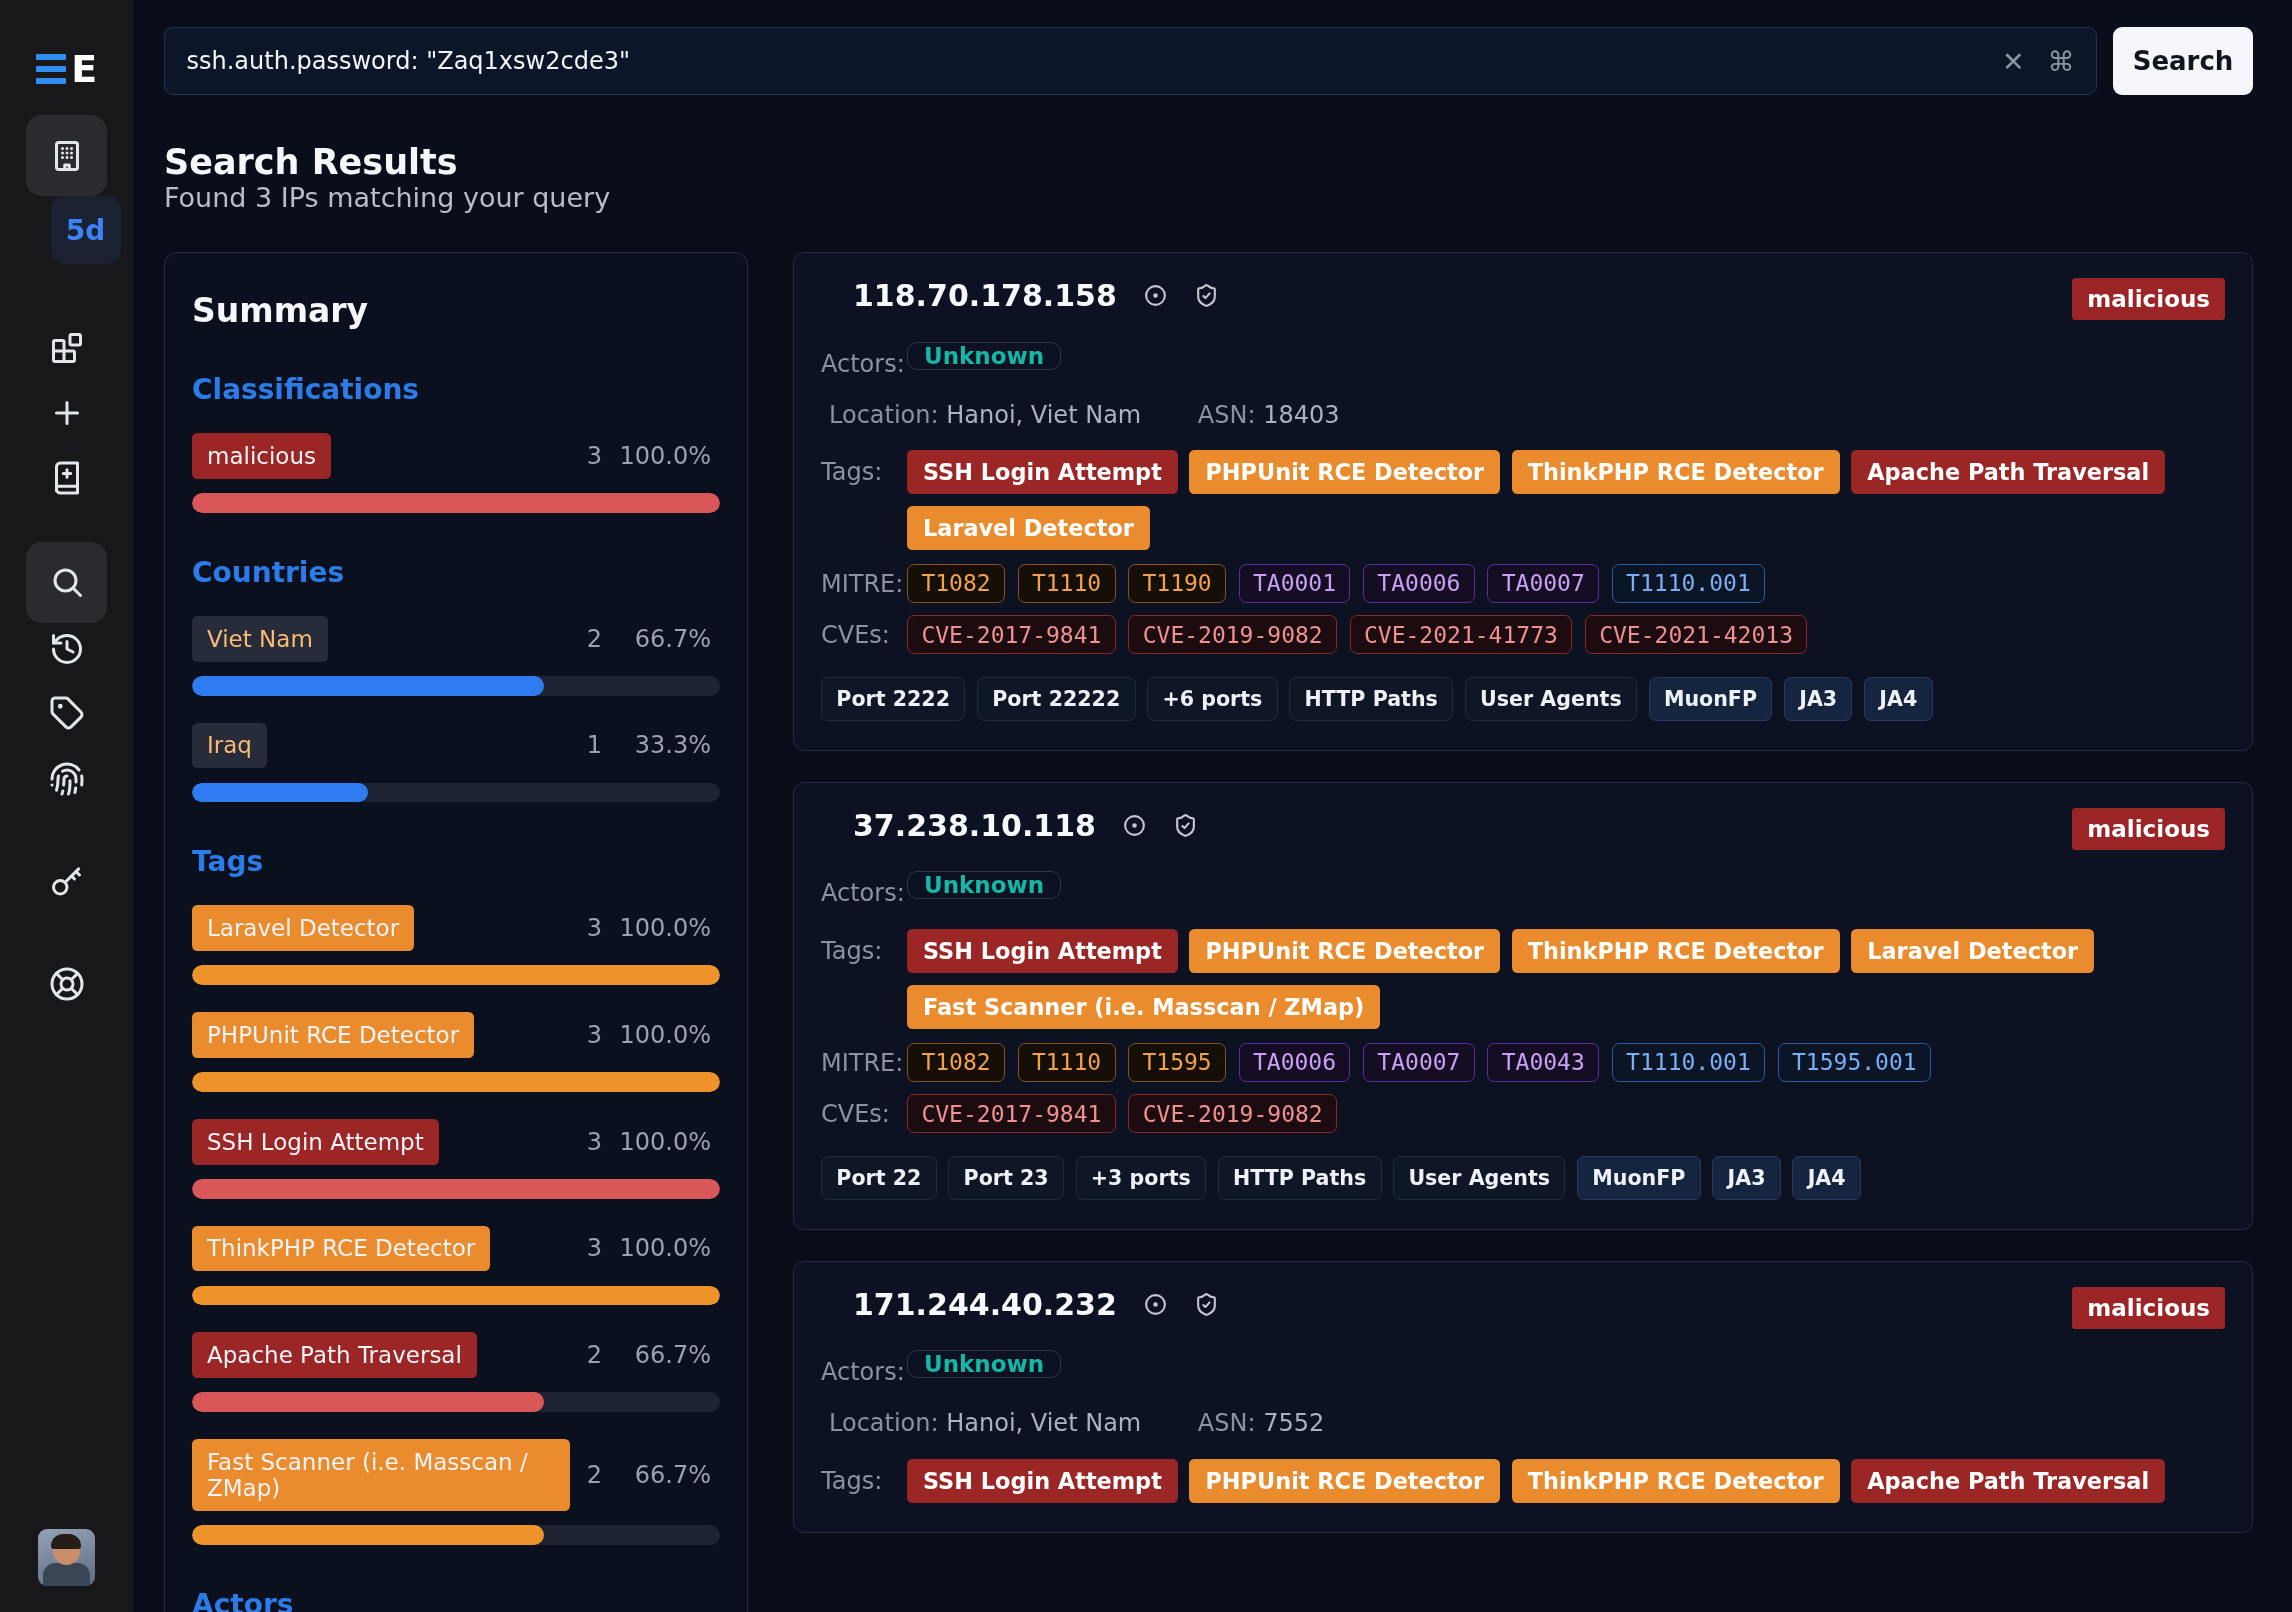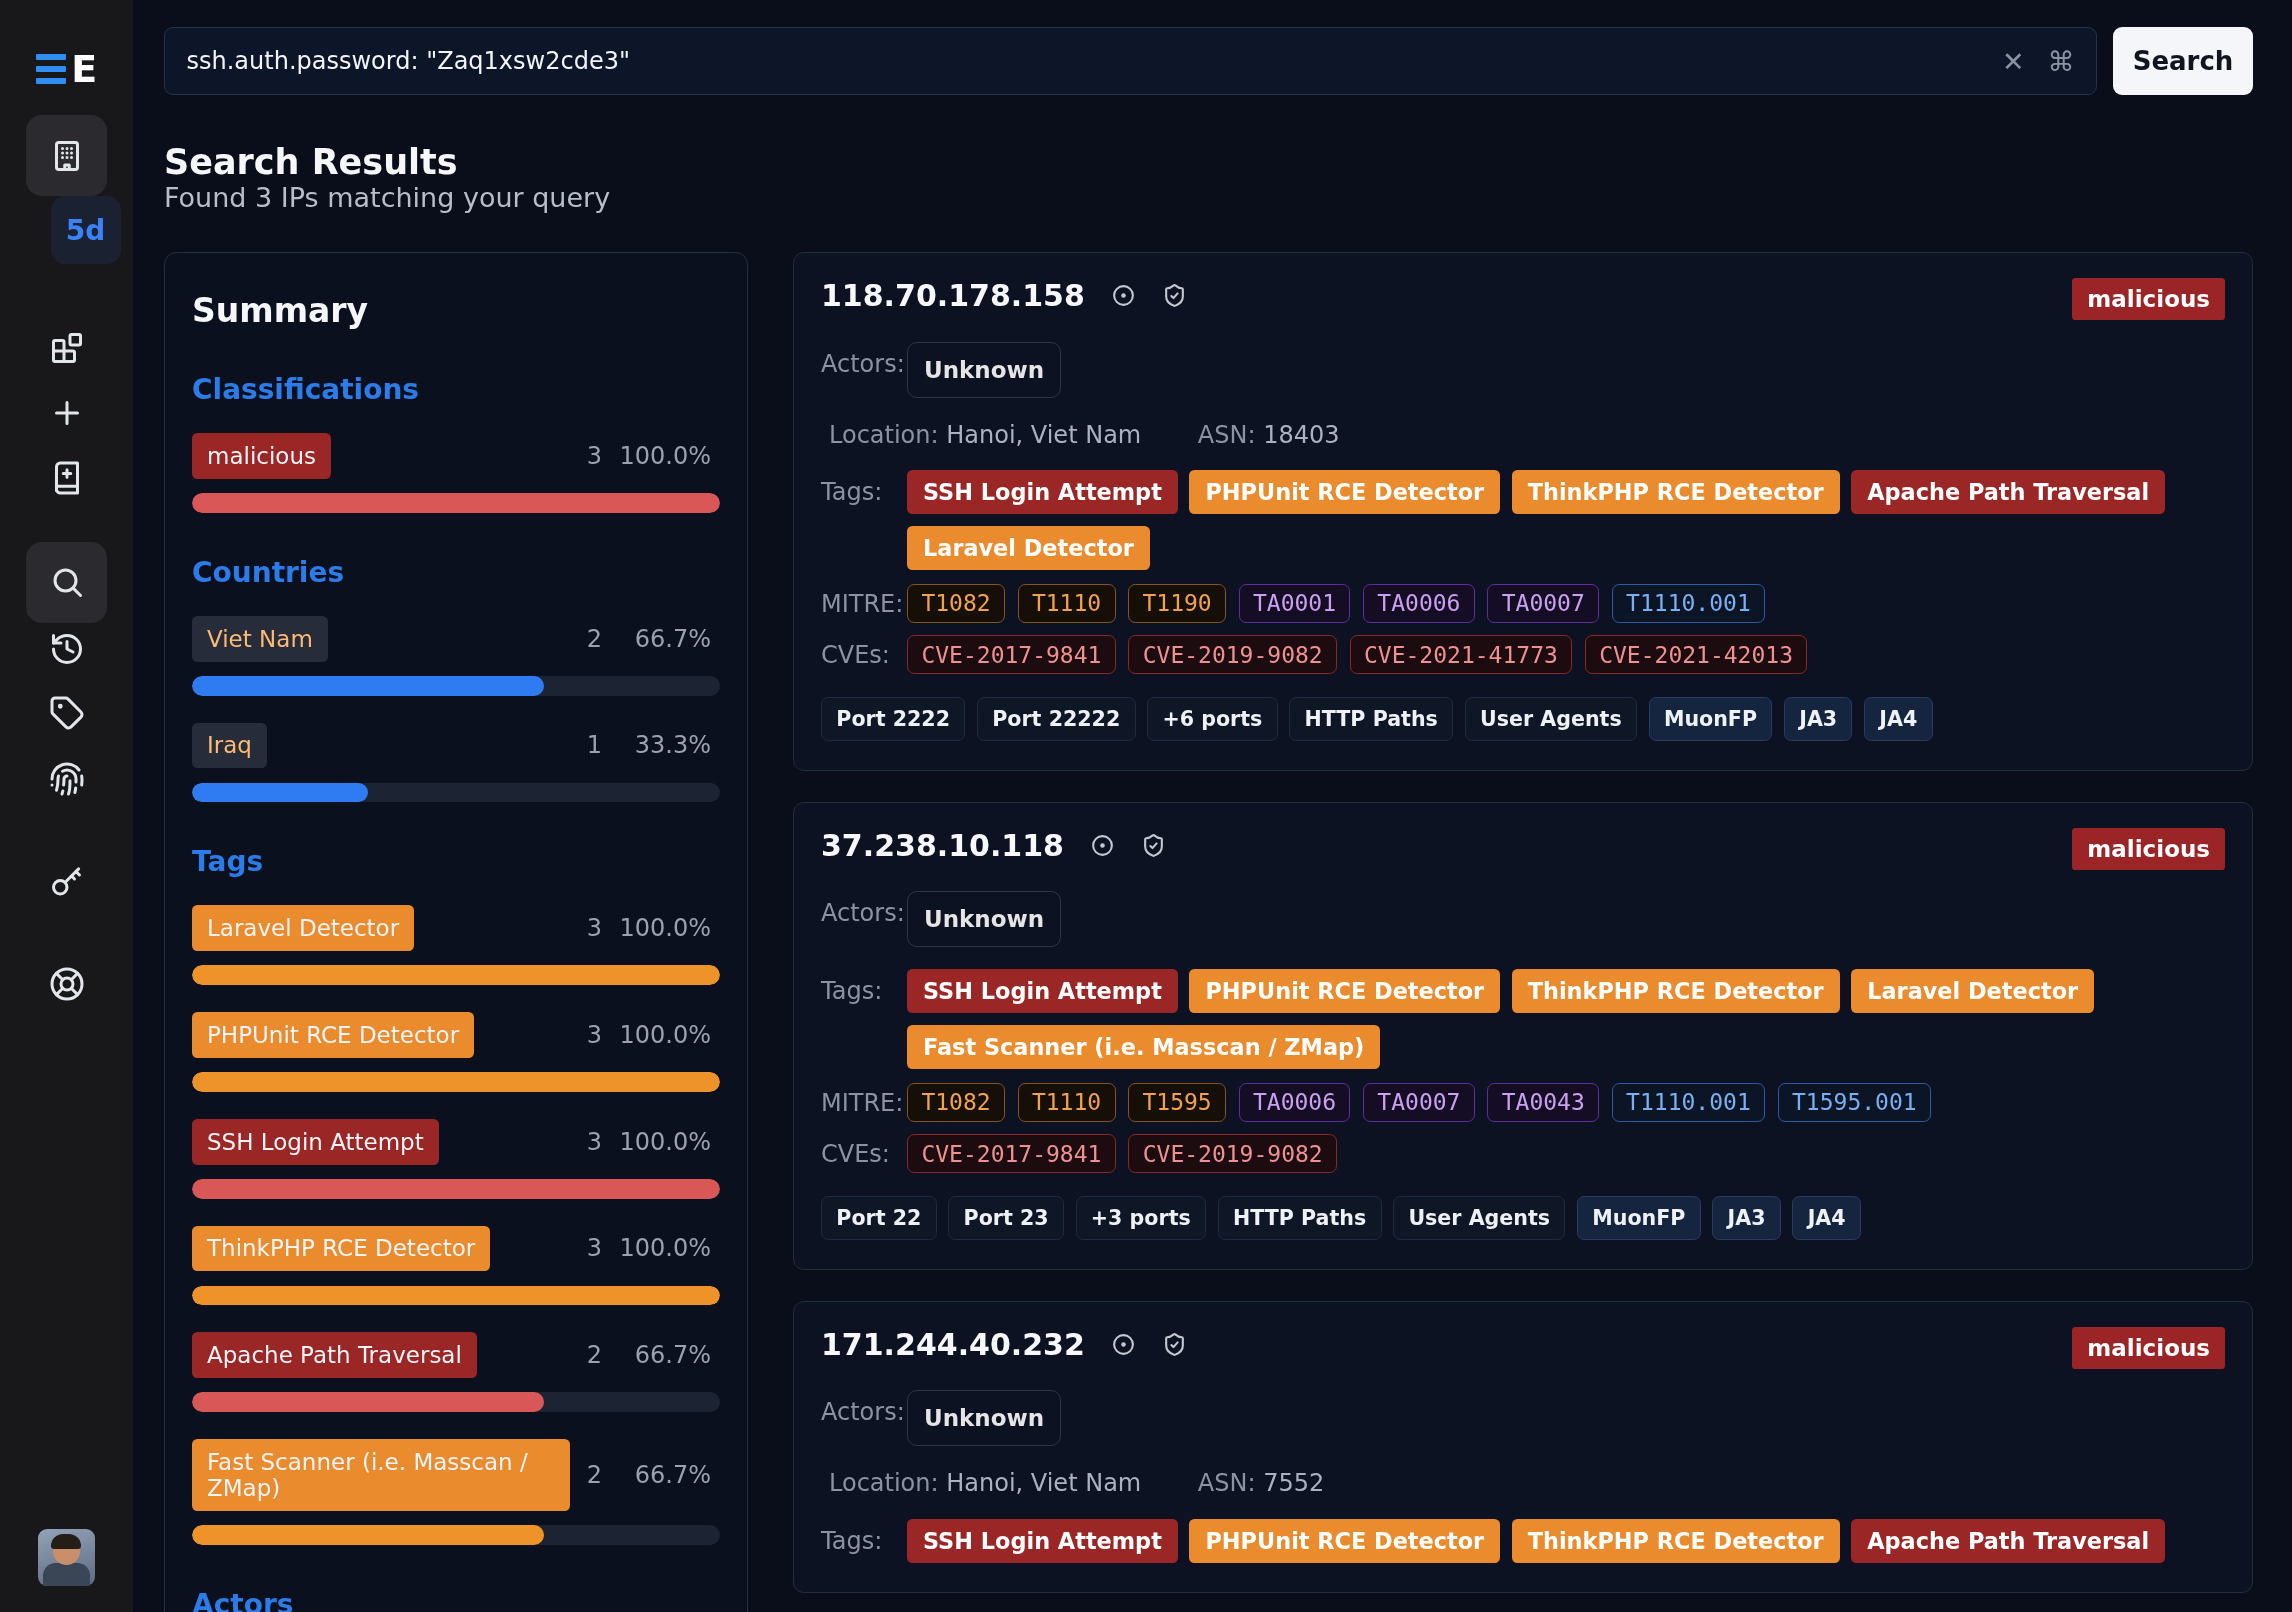--- a/index.html
+++ b/index.html
@@ -83,32 +83,32 @@
   .fill-blue { background:#2f7bf2; }
   .fill-orange { background:#ee9329; }
 
   
   .results { flex:1; min-width:0; }
   .card {
     border:0.9px solid #242c3e; border-radius:10.7px; background:#0c1222;
     padding:25px 27px 29px 27px; margin-bottom:31px;
   }
   .card-head { display:flex; align-items:flex-start; }
-  .ip-wrap { display:flex; align-items:center; gap:26px; }
+  .ip-wrap { display:flex; align-items:center; gap:26px;margin-left:32px; }
   .ip { font-size:30px; font-weight:bold; color:#f6f8fb; }
   .hicon { width:25px; height:25px; stroke:#c3c8d2; stroke-width:2; fill:none; stroke-linecap:round; stroke-linejoin:round; cursor:pointer; }
   .badge {
     margin-left:auto; background:#9b2426; color:#ffffff; font-size:23px; font-weight:bold;
     padding:8px 15px; border-radius:3.6px;
   }
   .row { display:flex; align-items:flex-start; margin-top:21.5px; }
   .lbl { color:#8b93a3; font-size:24px; flex:0 0 86px; padding-top:8px; }
   .actor-chip {
-    border:0.9px solid #2e3548; border-radius:10px; padding:14px 16px;
-    font-size:23px; font-weight:bold; color:#e5e5e5;
+    border:0.9px solid #2e3548; border-radius:10px; padding:0 16px;
+    font-size:23px; font-weight:bold; color:#14b8a6;
   }
   .loc-row { margin-top:23px; font-size:24px; }
   .loc-lbl { color:#8b93a3;margin-left:8px; }
   .loc-val { color:#aab1bf; }
   .asn-wrap { margin-left:41px; }
   .chipwrap { display:flex; flex-wrap:wrap; gap:11.6px; min-width:0; }
   .tag-chip { font-size:22.4px; font-weight:bold; color:#ffffff; padding:9px 16px; border-radius:5.4px; }
   .tag-red { background:#9b2626; }
   .tag-orange { background:#ea8c2d; }
   .mono-chip {

